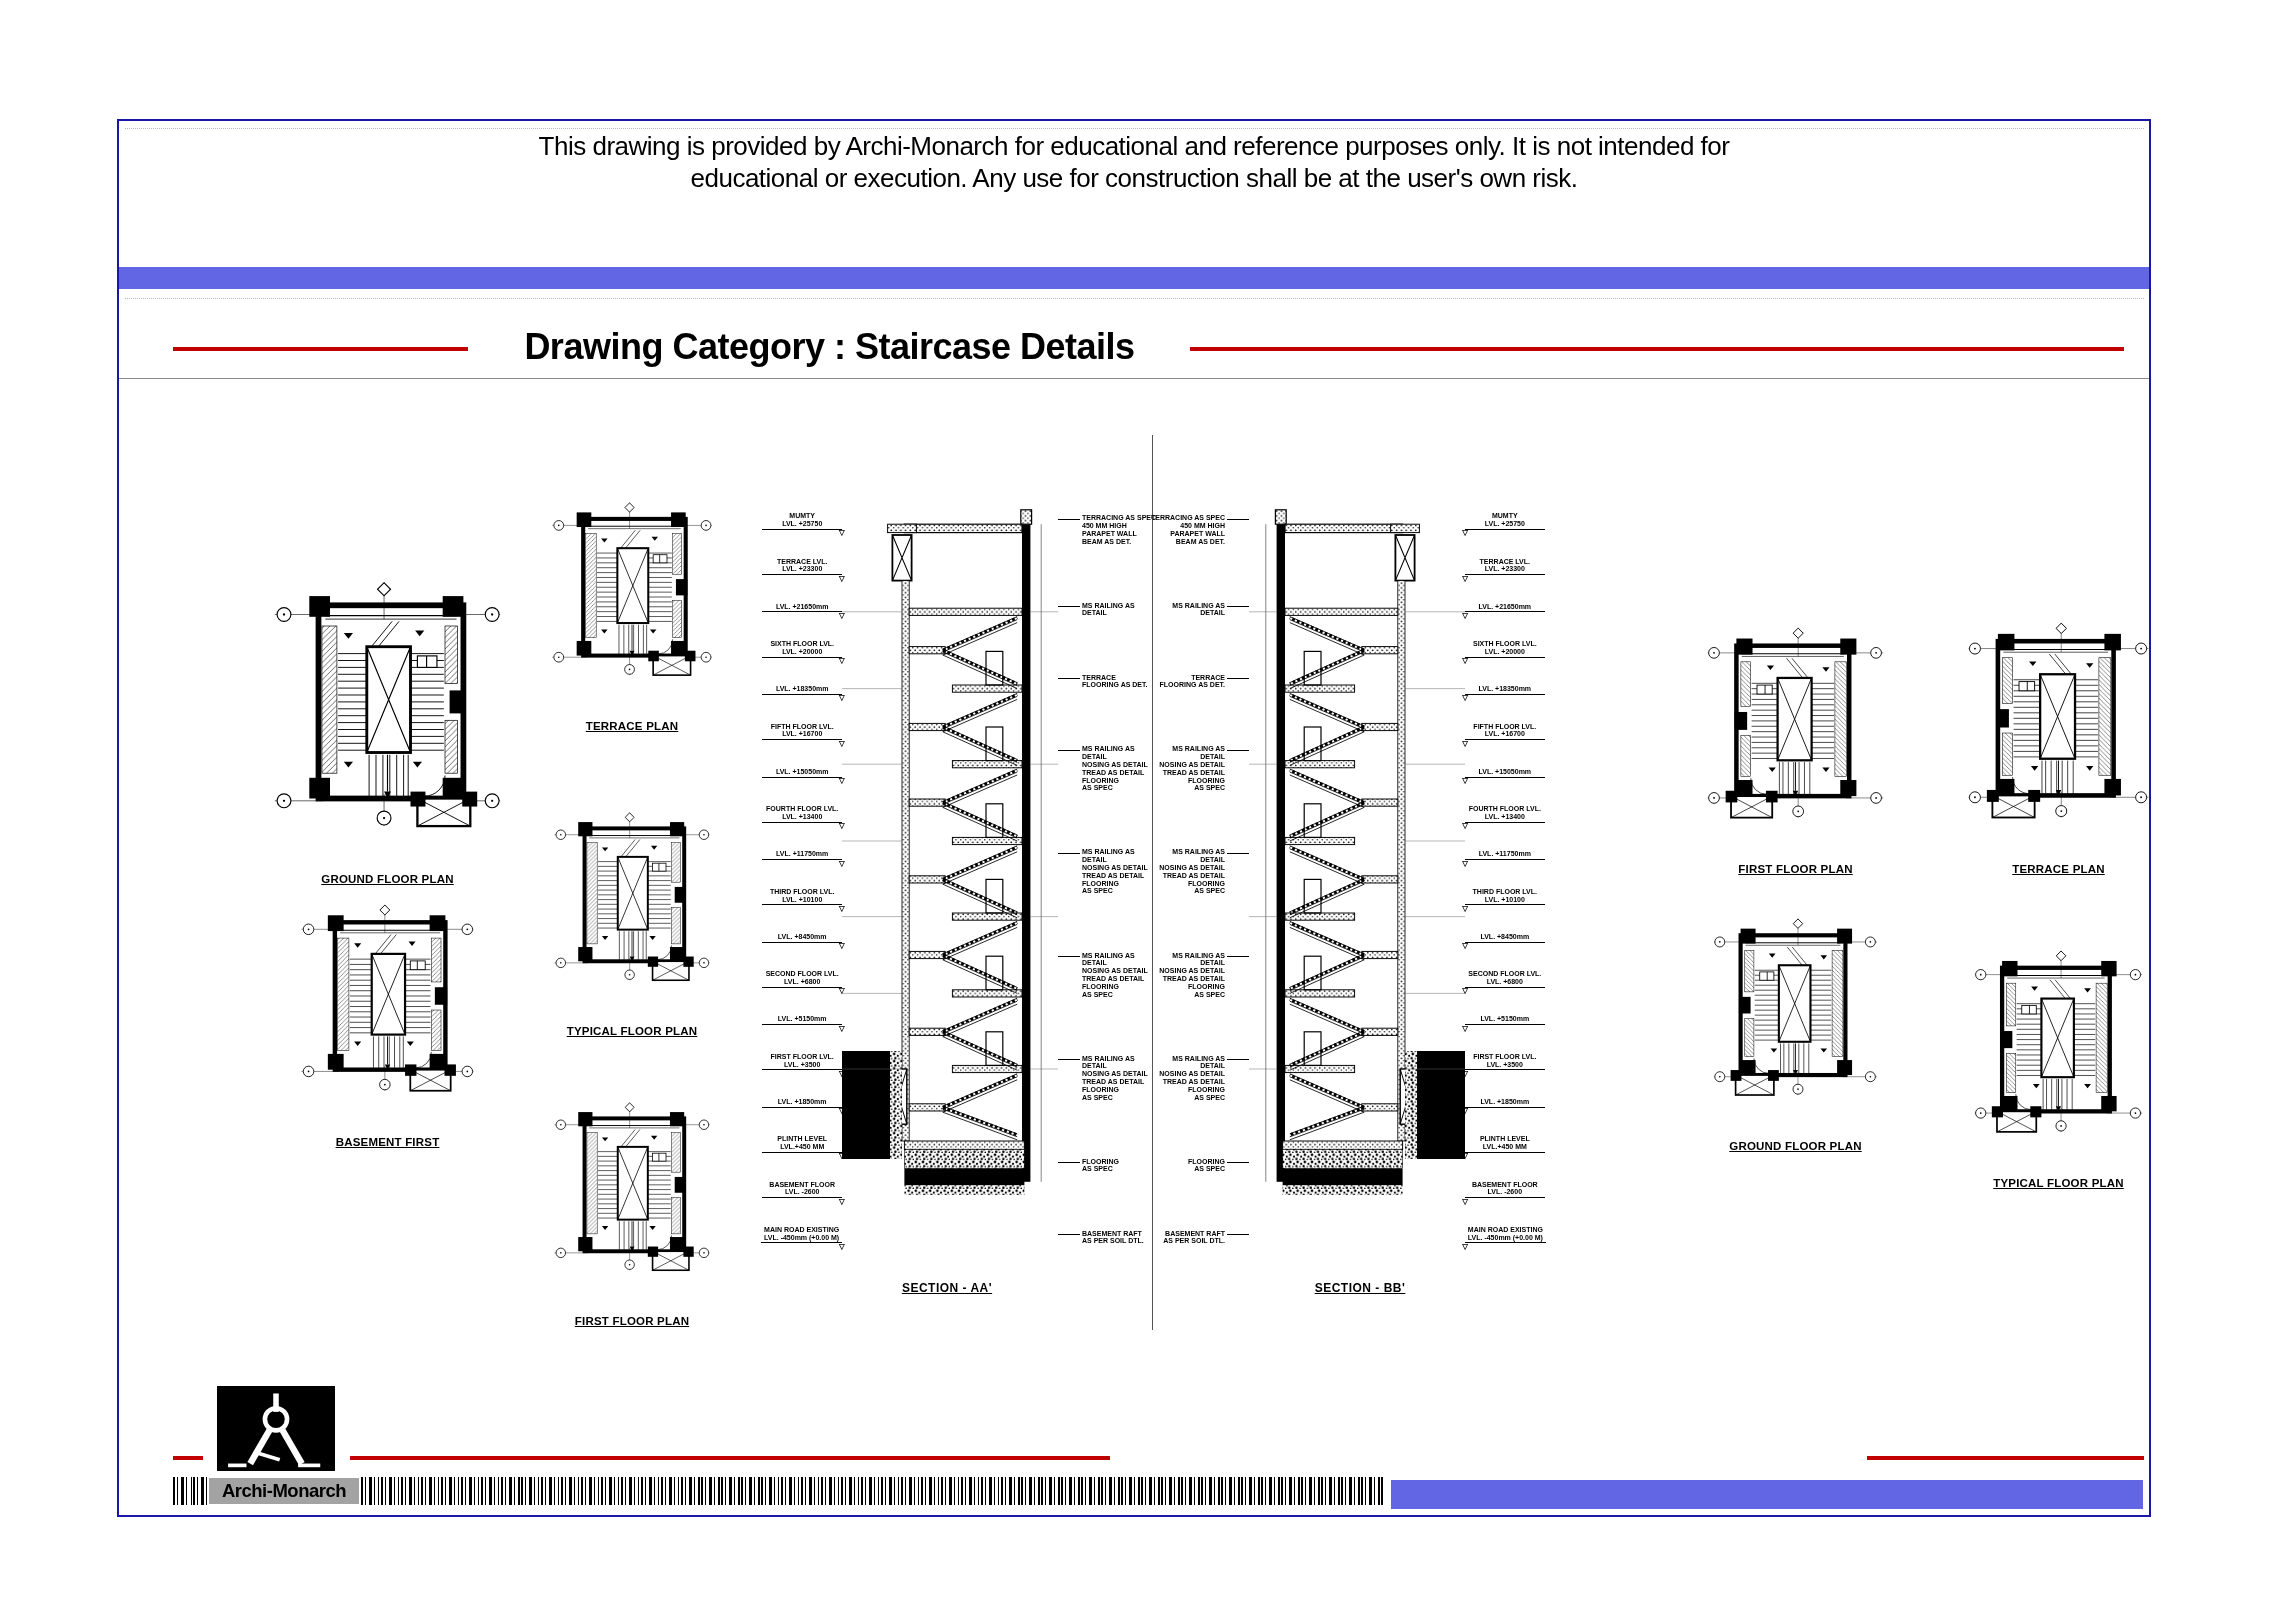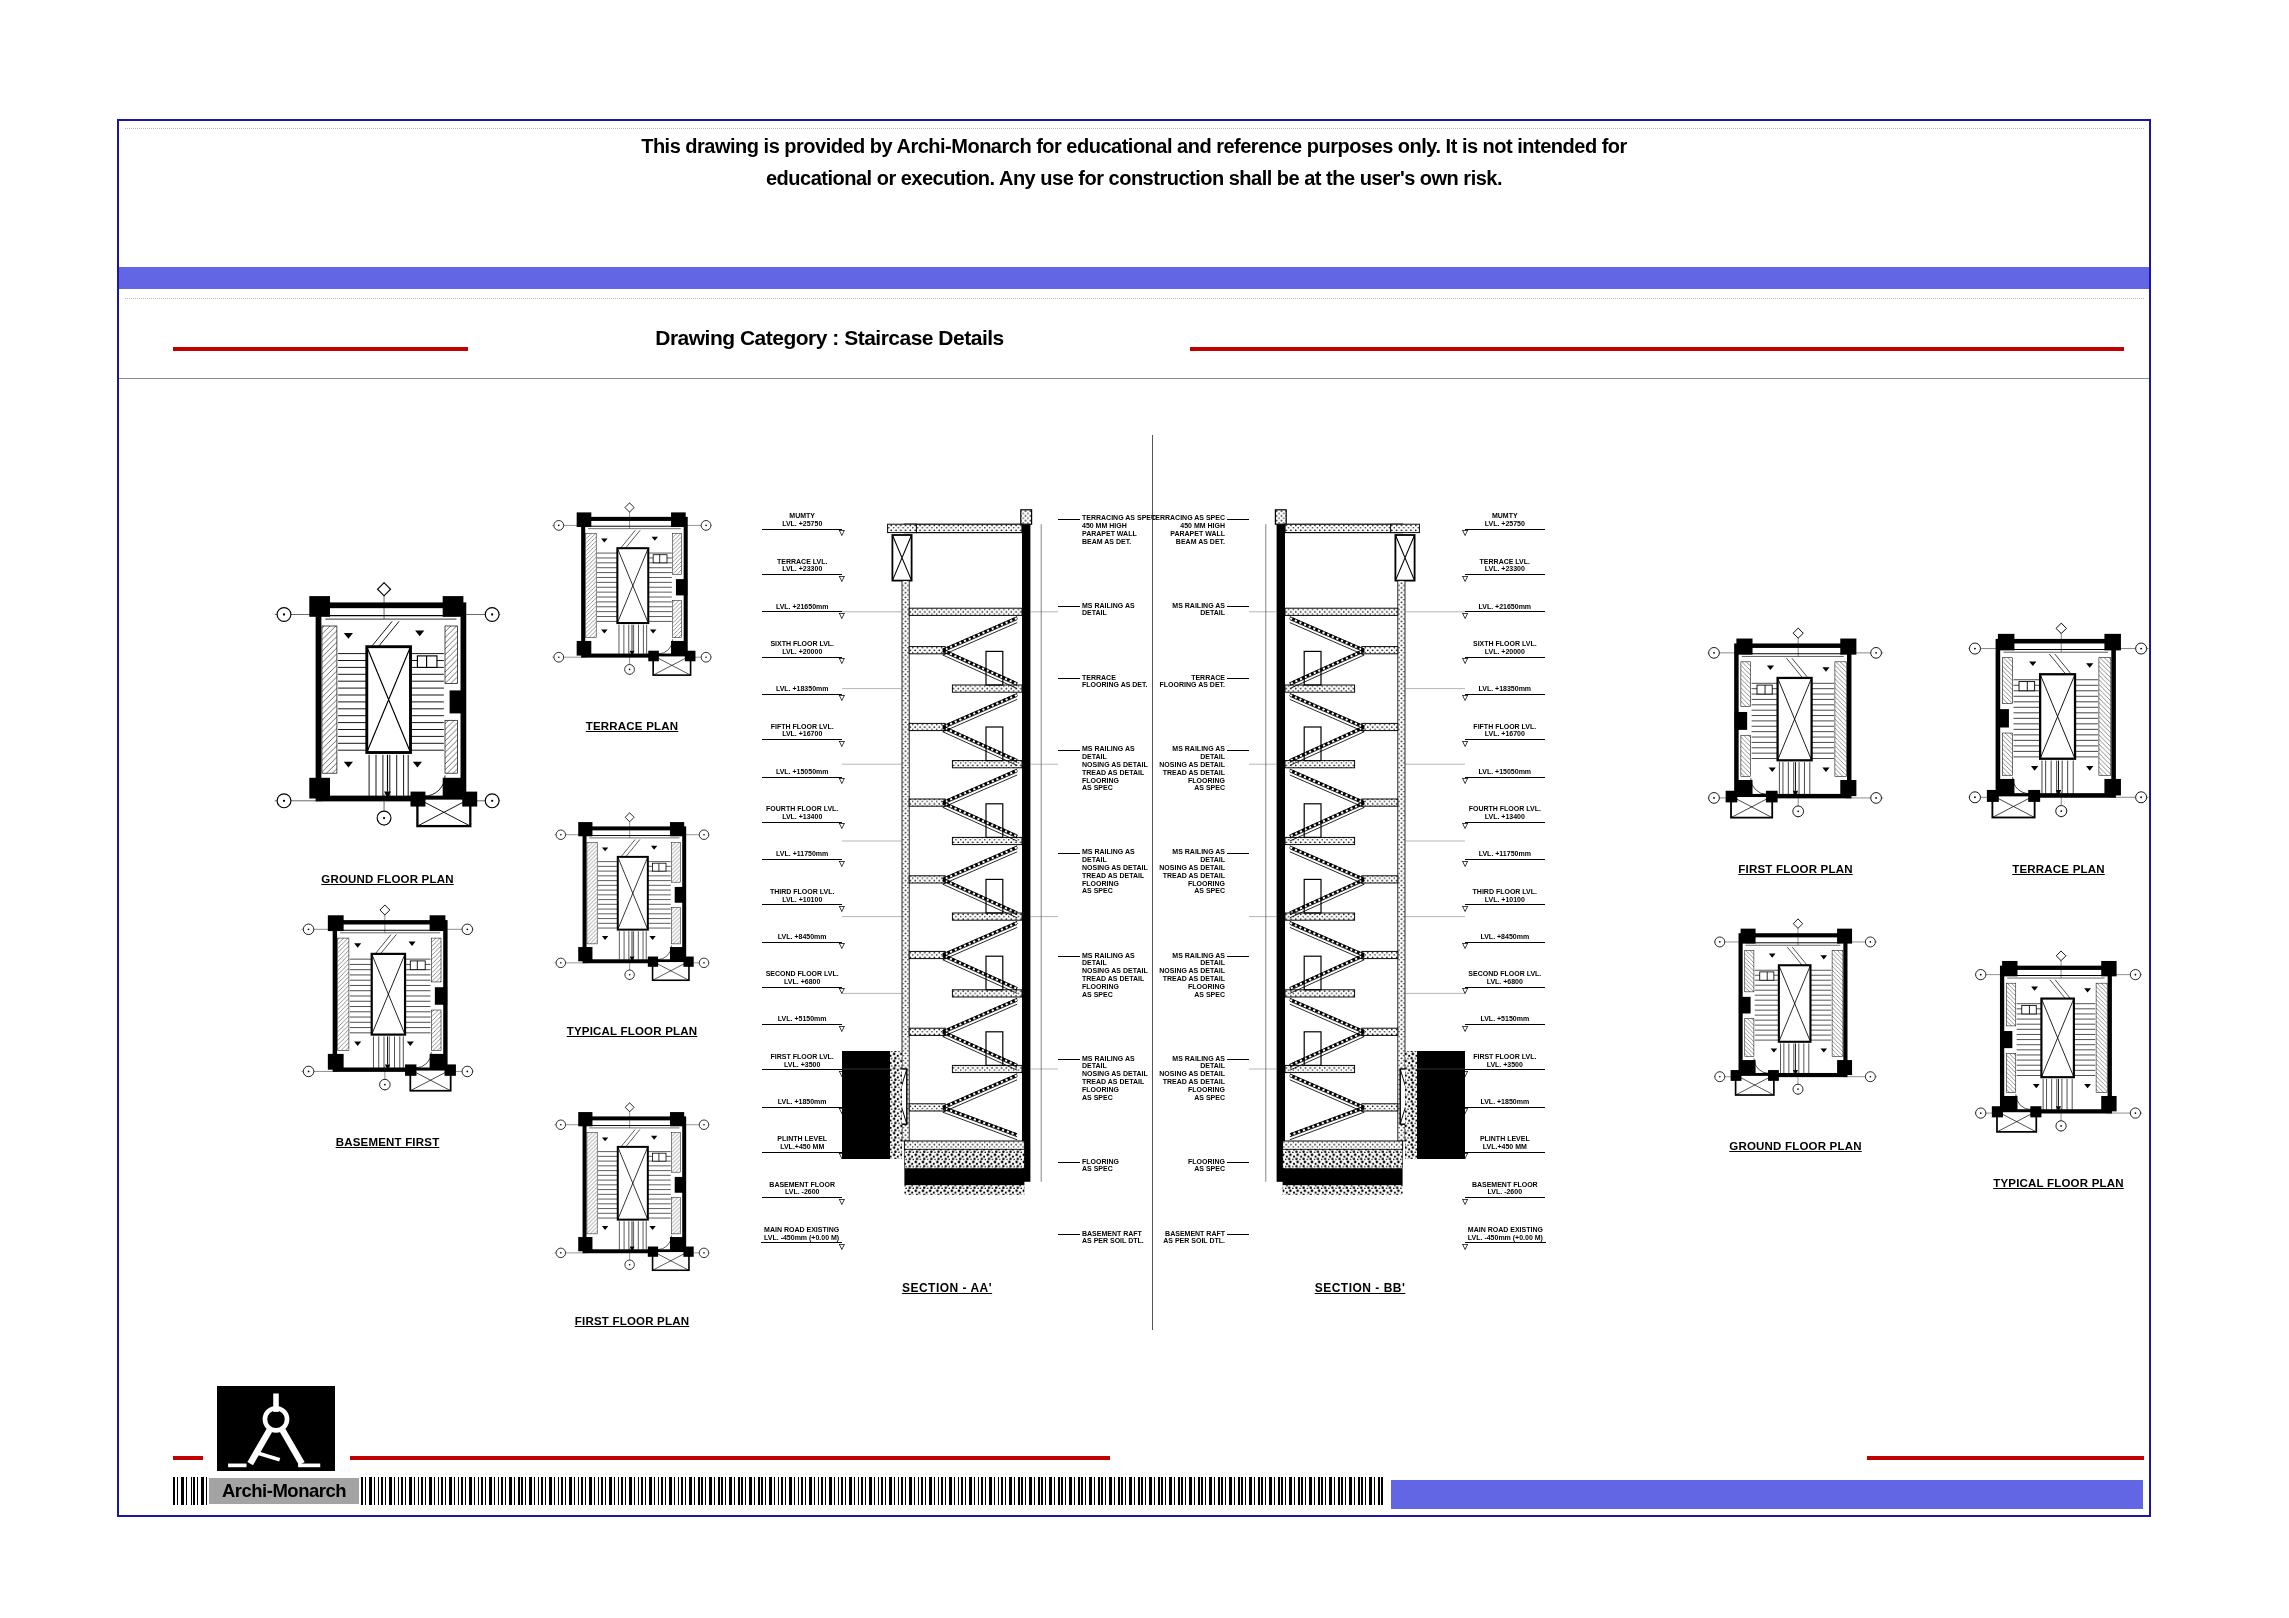--- a/index.html
+++ b/index.html
@@ -1,27 +1,27 @@
 <!DOCTYPE html>
 <html style="font-size:14.8px"><head>
 <meta charset="utf-8">
 <style>
   html,body{margin:0;padding:0;background:#fff;}
   body{width:2290px;height:1619px;position:relative;font-family:"Liberation Sans",sans-serif;color:#000;}
   .sheet{position:absolute;left:117px;top:119px;width:2030px;height:1394px;border:2.8px solid #1a16a6;background:#fff;}
   .dash{position:absolute;left:5.5px;right:5.5px;border-top:1.8px dotted #b6b6cc;}
   .disc-wrap{position:absolute;top:9.2px;left:0;width:100%;text-align:center;}
   .disc-title{font-size:25px;font-weight:bold;text-decoration:underline;letter-spacing:-0.5px;}
-  .disc-line{font-size:20px;font-weight:bold;line-height:32px;letter-spacing:-0.5px;}
+  .disc-line{font-size:26px;font-weight:normal;line-height:32px;letter-spacing:-0.5px;}
   .bluebar-top{position:absolute;left:0;top:146px;width:100%;height:22px;background:#6266e4;}
   .cat-row{position:absolute;left:0;top:205px;width:100%;height:42px;display:flex;align-items:center;}
   .redline{height:3.7px;background:#c10000;}
   .cat-line-l{position:absolute;left:54px;top:21px;width:295px;}
   .cat-line-r{position:absolute;left:1071px;top:21px;width:934px;}
-  .cat-title{position:absolute;left:360px;top:0;width:701px;text-align:center;font-size:21px;font-weight:bold;letter-spacing:-0.5px;}
+  .cat-title{position:absolute;left:360px;top:0;width:701px;text-align:center;font-size:36px;font-weight:bold;letter-spacing:-0.5px;}
   .grayrule{position:absolute;left:0px;top:257px;width:100%;border-top:1.8px solid #8a8a8a;}
   
   .plan{position:absolute;display:flex;flex-direction:column;align-items:center;gap:40px;}
   .plan svg{width:100%;height:calc(100% - 20px);}
   .plan figcaption{font-size:11.5px;font-weight:bold;text-decoration:underline;letter-spacing:0.2px;white-space:nowrap;}
   .mir{transform:scaleX(-1);}
   
   .sec-wrap{position:absolute;display:flex;height:749px;}
   .sec-svg{width:216px;height:744px;flex:none;}
   .col{display:flex;flex-direction:column;justify-content:space-between;height:731px;margin-top:7.4px;}

